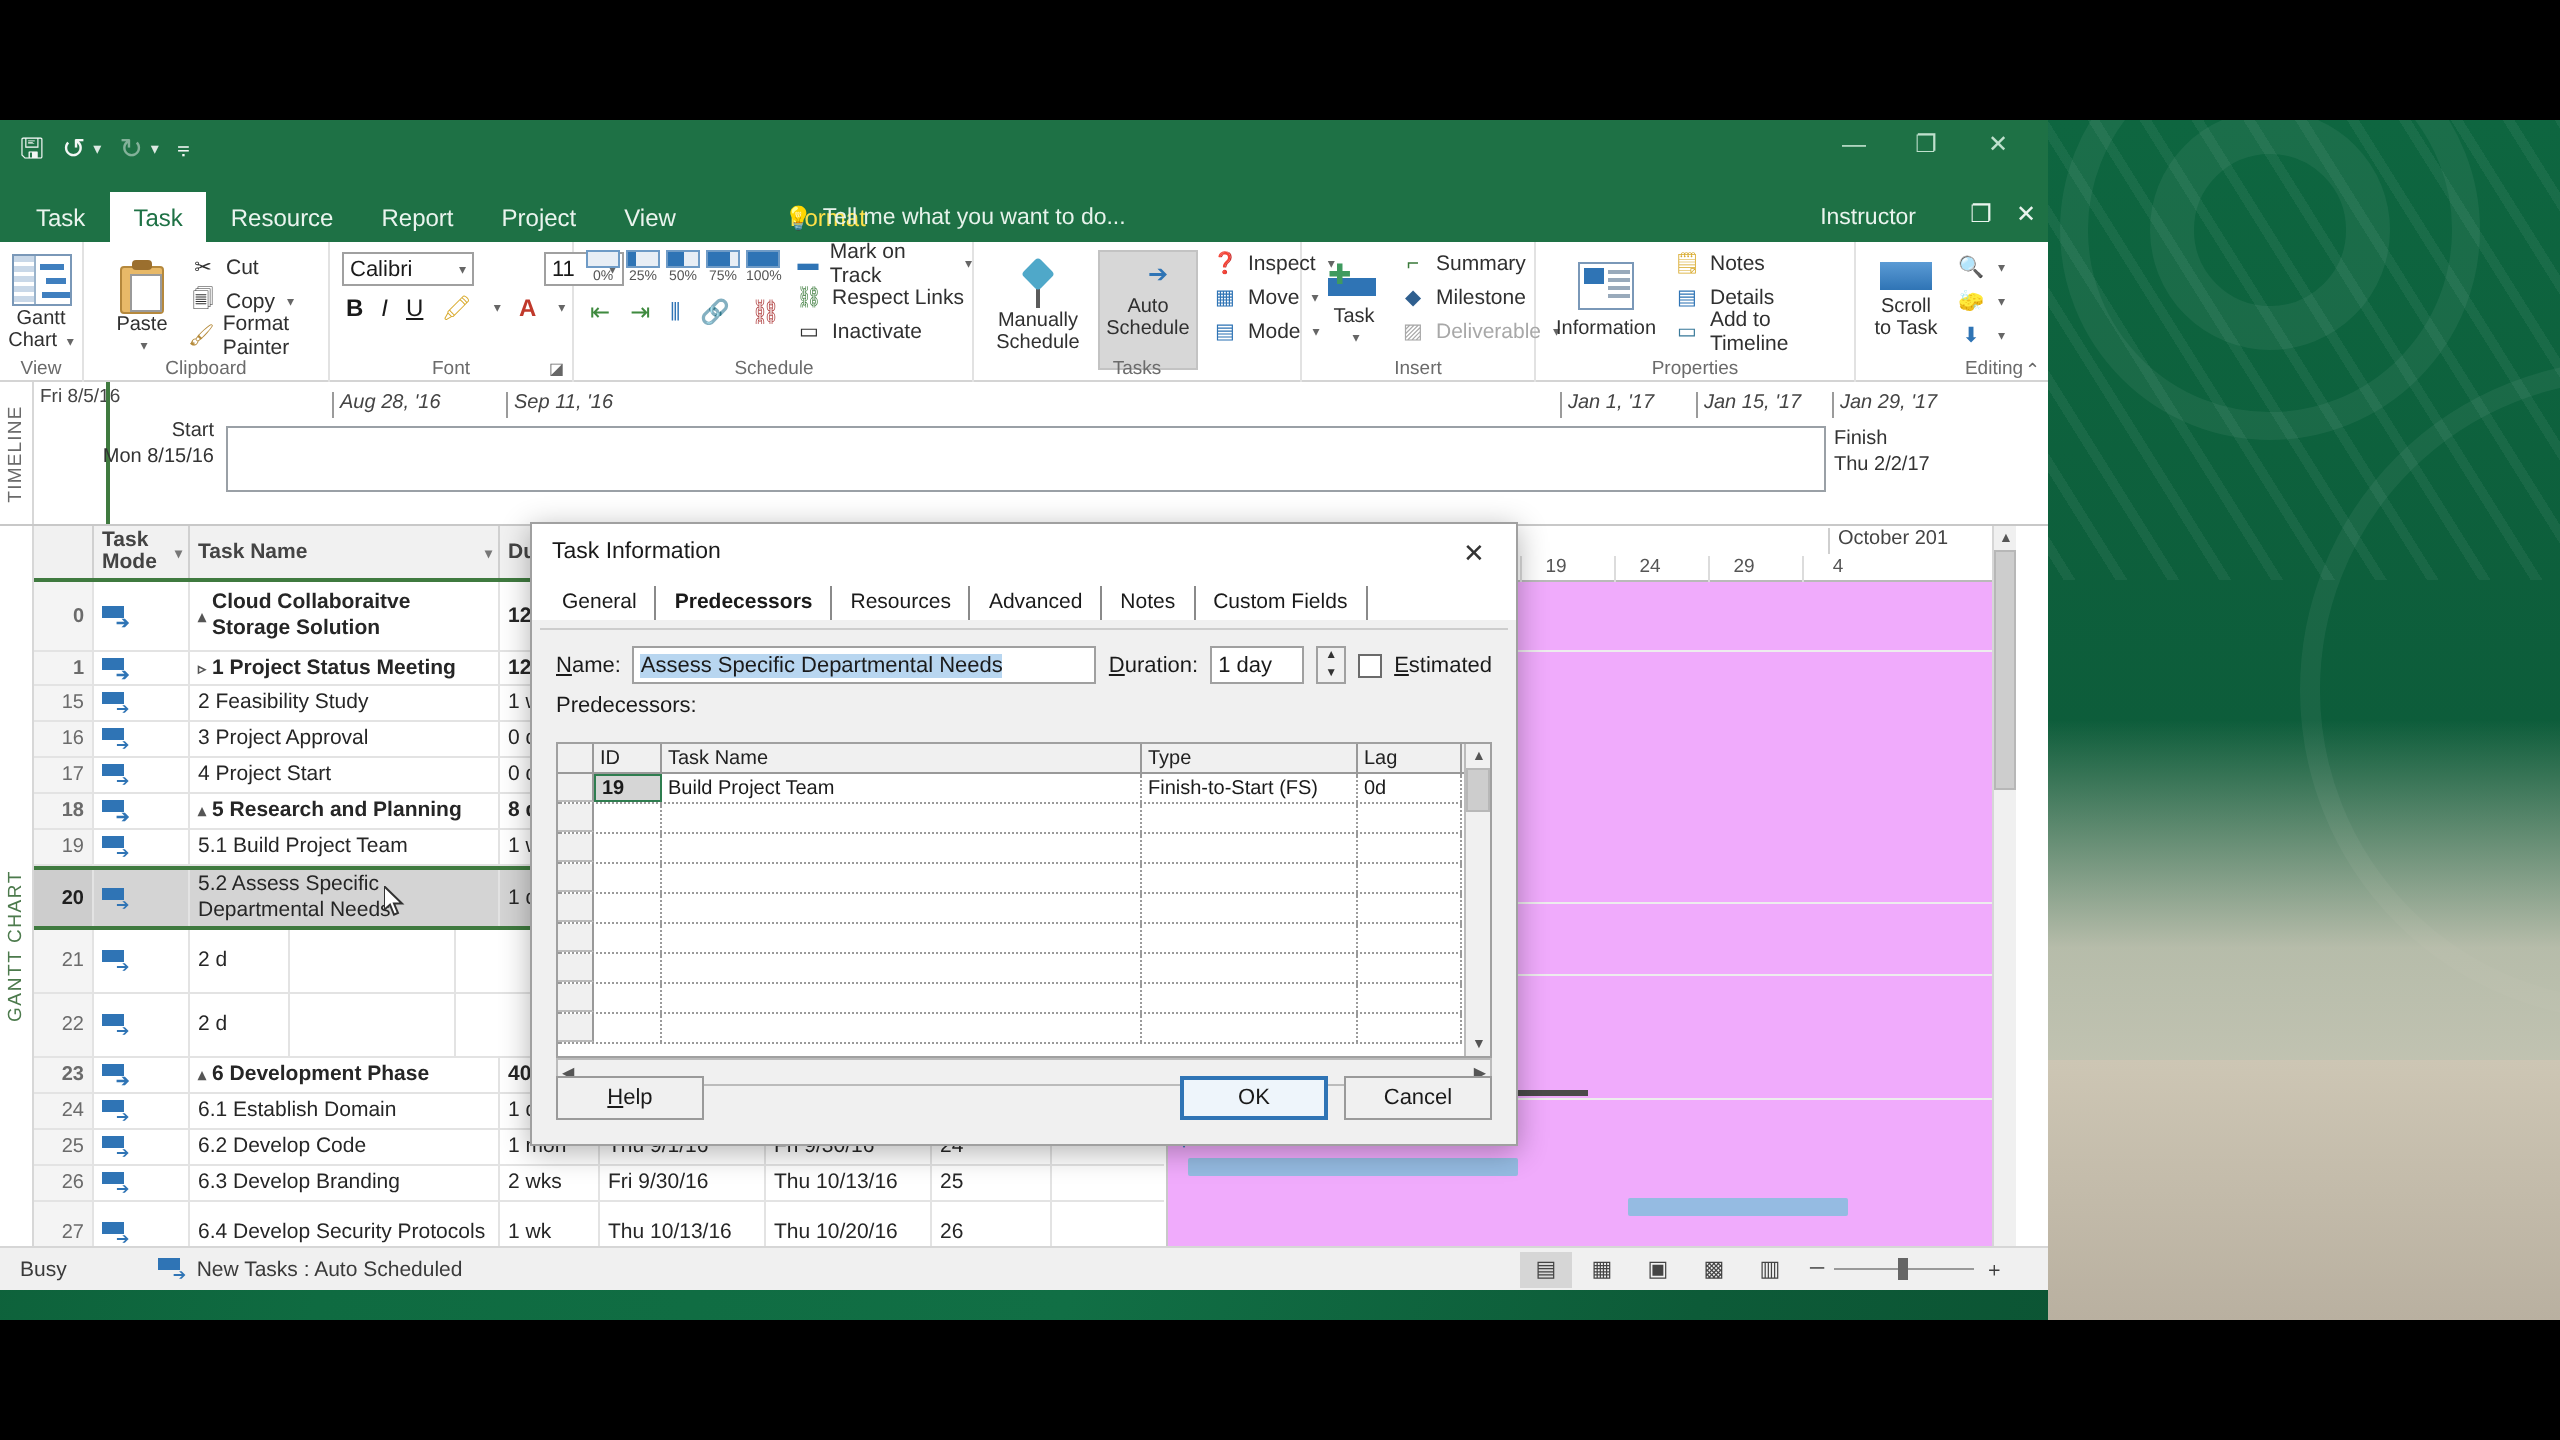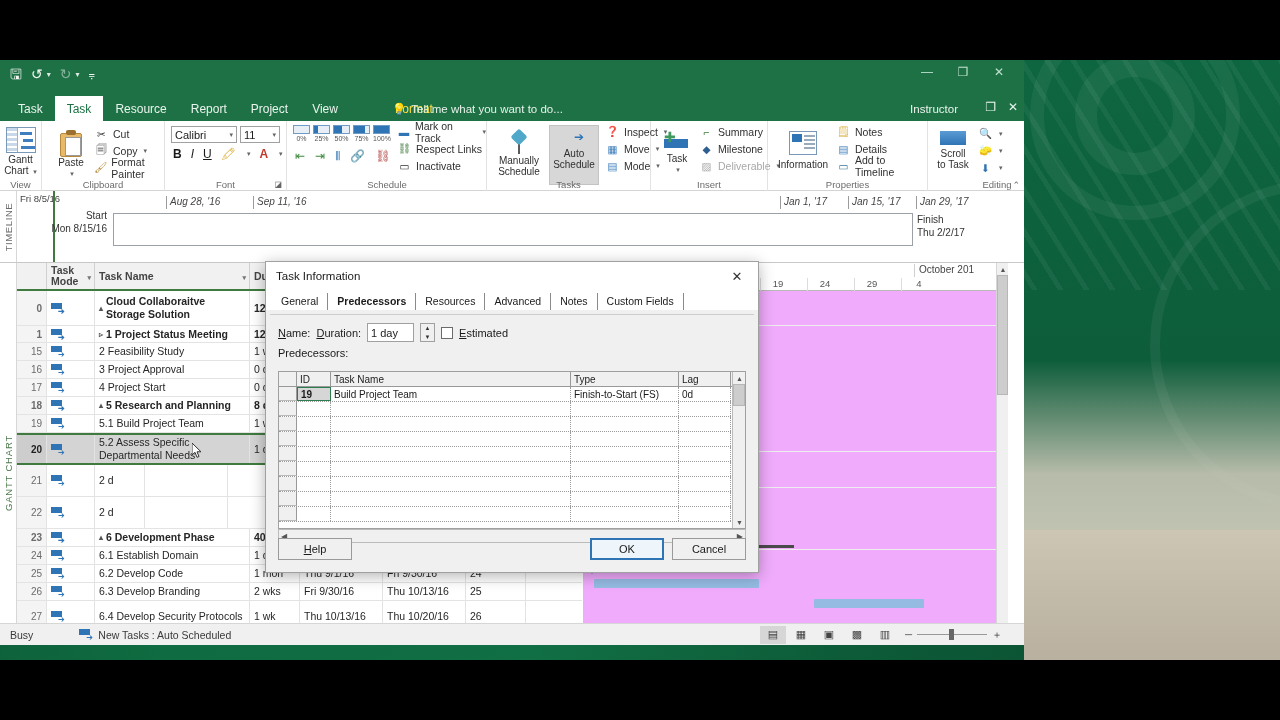--- a/index.html
+++ b/index.html
@@ -403,21 +403,21 @@
         </div>
         <div class="glabel">Clipboard</div>
       </div>
 
       <div class="rgroup" style="left:165px;width:122px;">
         <div style="position:absolute;left:6px;top:5px;display:flex;gap:3px;justify-content:center;">
           <div class="inp" style="width:66px;height:17px;justify-content:space-between;">
             <span>Calibri</span>
               <span class="dd">▾</span>
           </div>
-          <div class="inp" style="width:40px;height:17px;justify-content:space-between;">
+          <div class="inp" style="width:40px;height:17px;justify-content:space-between;margin-left:32px;">
             <span>11</span>
               <span class="dd">▾</span>
           </div>
         </div>
         <div style="position:absolute;left:8px;top:26px;display:flex;align-items:center;gap:9px;font-size:12px;">
           <b>B</b>
           <i>I</i>
           <u>U</u>
           <span style="color:#d8a92a;">🖍</span>
             <span class="dd">▾</span>
@@ -931,20 +931,23 @@
         <div class="dlg-tab active">Predecessors</div>
         <div class="dlg-tab">Resources</div>
         <div class="dlg-tab">Advanced</div>
         <div class="dlg-tab">Notes</div>
         <div class="dlg-tab">Custom Fields</div>
       </div>
 
       <div class="dlg-body">
         <div class="field-row">
           <span><span class="u">N</span>ame:</span>
+          <span class="inp name">
+            <span class="sel">Assess Specific Departmental Needs</span>
+          </span>
           <span><span class="u">D</span>uration:</span>
           <span class="inp dur">1 day</span>
           <span class="spin">
               <i>▲</i>
               <i>▼</i>
             </span>
           <span class="chk"></span>
           <span><span class="u">E</span>stimated</span>
         </div>
 

